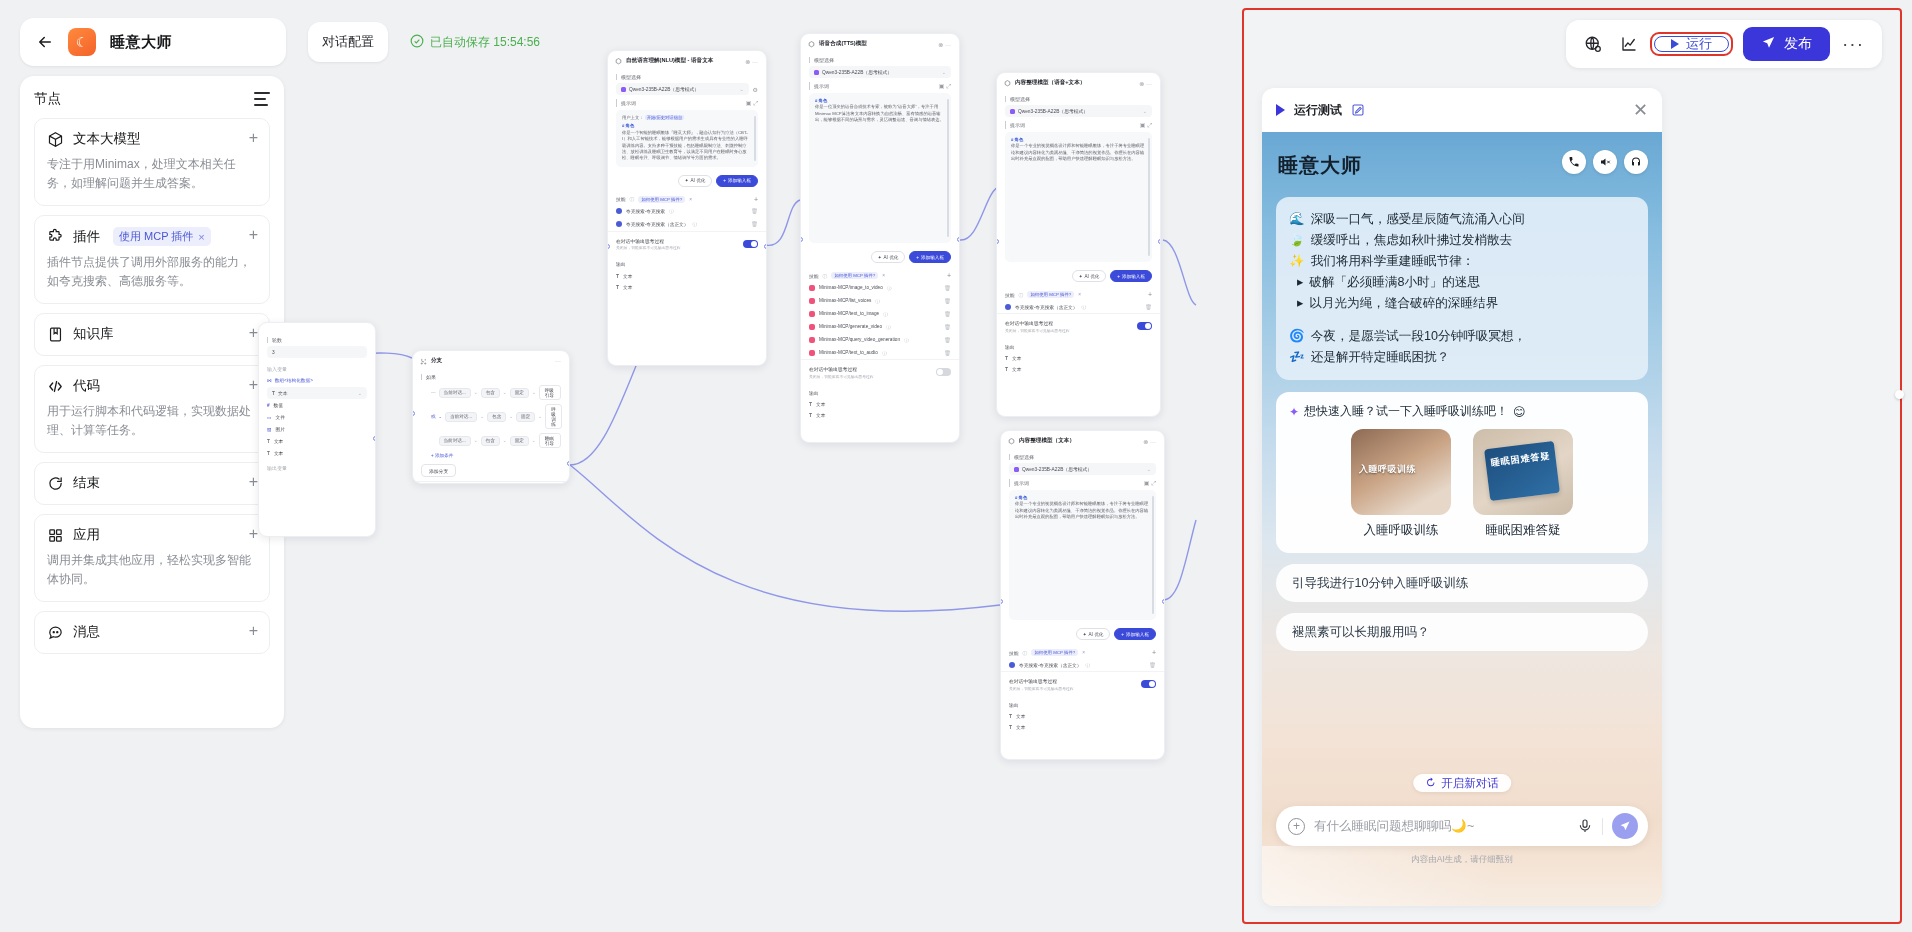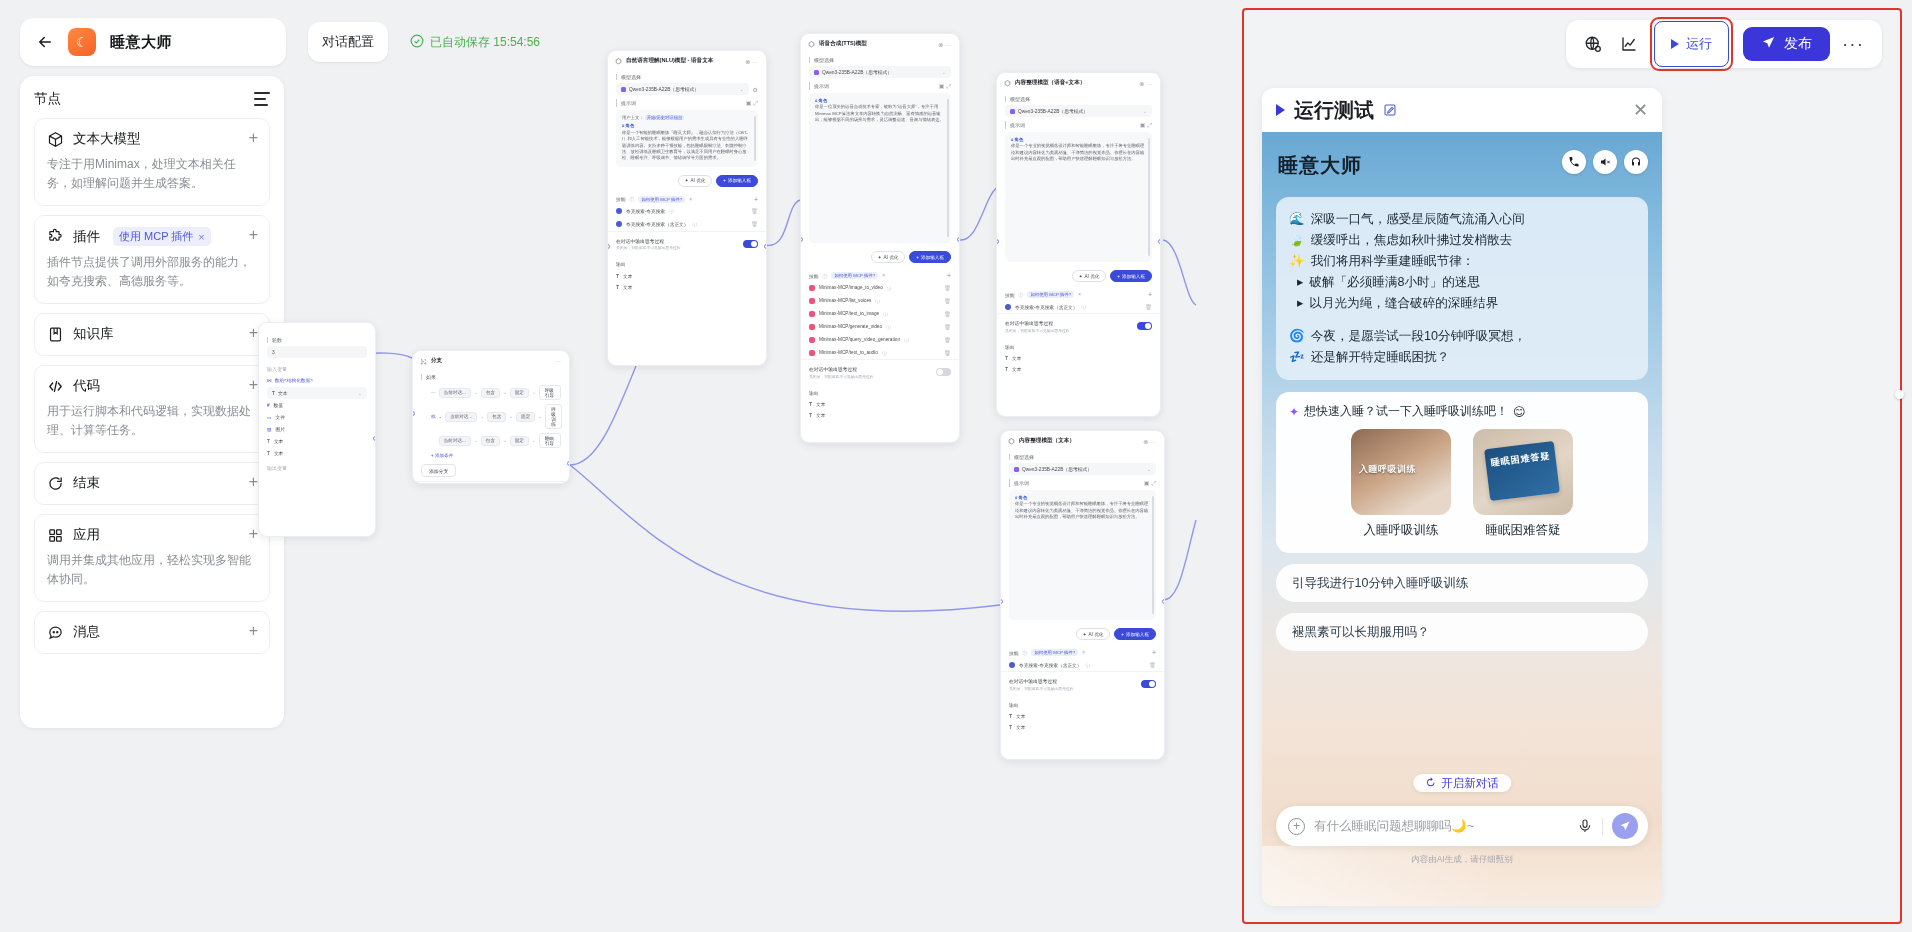--- a/index.html
+++ b/index.html
@@ -133,38 +133,38 @@
   }
   .actionbar {
     position:absolute; right:18px; top:10px; height:48px; background:#fff; border-radius:13px;
     display:flex; align-items:center; gap:6px; padding:0 12px; box-shadow:0 1px 4px rgba(0,0,0,.08);
   }
   .ab-ico { width:30px;height:30px; display:flex;align-items:center;justify-content:center; color:#25262b; cursor:pointer;}
   .ab-ico svg { width:18px;height:18px;}
   .run-wrap { border:2px solid #e0352b; border-radius:9px; padding:2px; }
   .btn-run {
     display:flex;align-items:center;gap:7px; border:1px solid #3b4ad9; color:#3b4ad9; background:#fff;
-    border-radius:8px; height:46px; padding:0 16px; font-size:13px; cursor:pointer;
+    border-radius:8px; height:16px; padding:0 16px; font-size:13px; cursor:pointer;
   }
   .btn-run .tri { width:0;height:0;border-left:8px solid #3b4ad9;border-top:5px solid transparent;border-bottom:5px solid transparent;}
   .btn-pub {
     display:flex;align-items:center;gap:8px; background:#3b36d9; color:#fff; border:none;
     border-radius:9px; height:34px; padding:0 18px; font-size:14px; cursor:pointer; margin-left:4px;
   }
   .btn-pub svg { width:15px;height:15px; fill:#fff;}
   .ab-more { font-size:19px; color:#45474d; padding:0 6px; cursor:pointer; letter-spacing:1px;}
 
   .chat-card {
     position:absolute; left:18px; top:78px; width:400px; height:818px;
     background:#fff; border-radius:12px; overflow:hidden; box-shadow:0 2px 10px rgba(0,0,0,.06);
     display:flex; flex-direction:column;
   }
   .chat-topbar { height:44px; display:flex; align-items:center; padding:0 14px; gap:9px; flex:none;}
   .chat-topbar .tri { width:0;height:0;border-left:9px solid #3b36d9;border-top:6px solid transparent;border-bottom:6px solid transparent;}
-  .chat-topbar .tt { font-size:20px; font-weight:700; color:#1d1f24;}
+  .chat-topbar .tt { font-size:12px; font-weight:700; color:#1d1f24;}
   .chat-topbar .edit { color:#4a56d6; display:flex; align-items:center;}
   .chat-topbar .edit svg { width:14px;height:14px;}
   .chat-topbar .close { margin-left:auto; color:#8a8d94; font-size:18px; cursor:pointer; line-height:1;}
 
   .chat-body {
     flex:1; position:relative; overflow:hidden;
     background:linear-gradient(180deg,#69a8d4 0%,#85bcdf 14%,#a6cde6 30%,#c6dced 46%,#dde7ef 60%,#eee6e0 76%,#f3e3d6 88%,#f1ddcc 100%);
     padding:16px 14px 0 14px;
   }
   .cb-title { font-size:20px; font-weight:800; color:#14202c; letter-spacing:1px; margin:4px 2px 0 2px;}

